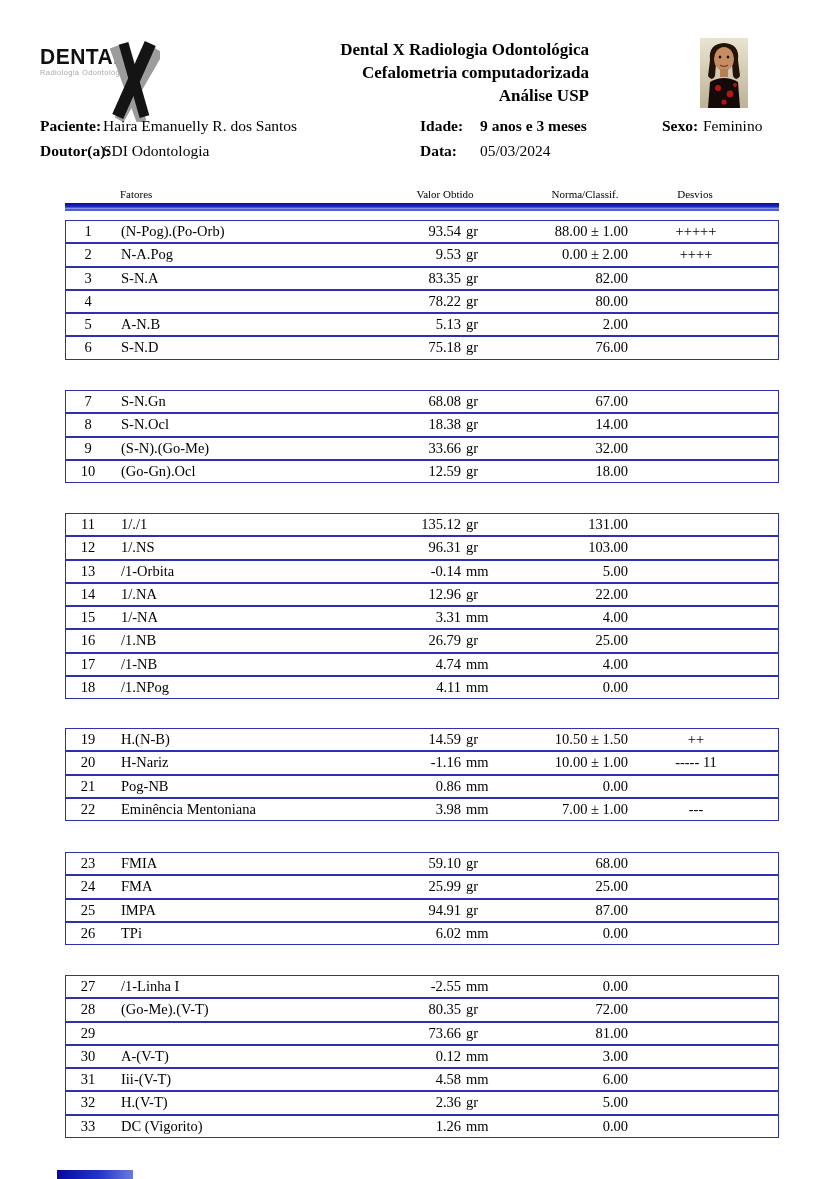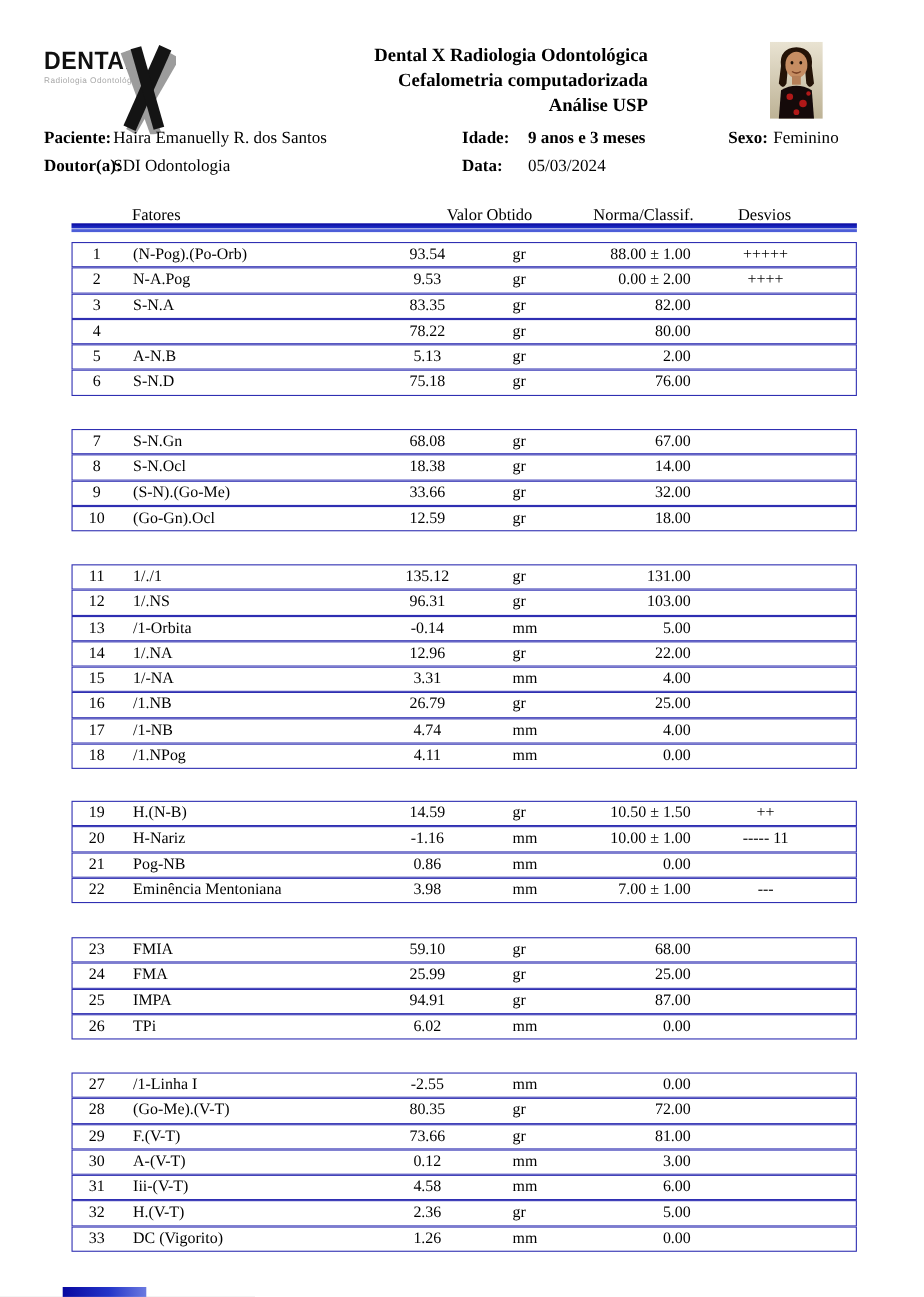--- a/index.html
+++ b/index.html
@@ -22,40 +22,40 @@
   .logo-x { position:absolute; left:68px; top:-6px; }
   .title-block { position:absolute; left:169px; top:38px; width:420px; text-align:right; }
   .title-line { font-weight:bold; font-size:17px; line-height:23px; }
   .photo { position:absolute; left:700px; top:38px; width:48px; height:70px; }
   .photo svg { display:block; }
   
   .info-label { position:absolute; font-weight:bold; font-size:15.5px; line-height:18px; white-space:pre; }
   .info-value { position:absolute; font-size:15.5px; line-height:18px; white-space:pre; }
   .r-right { text-align:left; }
   
-  .thead { position:absolute; left:65px; top:188px; width:714px; height:18px; font-size:15px; }
+  .thead { position:absolute; left:65px; top:188px; width:714px; height:18px; font-size:11px; }
   .thead span { position:absolute; top:0; white-space:pre; }
   .h-fatores { left:55px; }
   .h-valor   { left:300px; width:160px; text-align:center; }
   .h-norma   { left:440px; width:160px; text-align:center; }
   .h-desv    { left:570px; width:120px; text-align:center; }
   .blue-bar {
     position:absolute; left:65px; top:203px; width:714px; height:8px;
     background:linear-gradient(180deg,#0808a0 0%,#2334c8 55%,#fdfdfd 62%,#4d5ed8 72%,#4d5ed8 100%);
   }
   
   .tgroup { position:absolute; left:65px; width:714px; }
   .trow {
     position:relative; height:23.3px; box-sizing:border-box;
     border:1px solid #2f2fb2; background:#fff;
   }
   .cell { position:absolute; top:0; height:100%; line-height:21.5px; font-size:14.5px; white-space:pre; }
   .c-num   { left:0;     width:44px;  text-align:center; }
   .c-fator { left:55px;  width:200px; text-align:left; }
-  .c-valor { left:250px; width:145px; text-align:center; }
+  .c-valor { left:250px; width:145px; text-align:right; }
   .c-unit  { left:400px; width:45px;  text-align:left; }
   .c-norma { left:420px; width:142px; text-align:right; }
   .c-desv  { left:570px; width:120px; text-align:center; }
   
   .bottom-bar {
     position:absolute; left:57px; top:1170px; width:76px; height:9px;
     background:linear-gradient(90deg,#0808a0 0%,#2334c8 55%,#6b7ae0 100%);
   }
 </style>
 </head>
@@ -355,21 +355,20 @@
         <div class="trow">
           <span class="cell c-num">28</span>
           <span class="cell c-fator">(Go-Me).(V-T)</span>
           <span class="cell c-valor">80.35</span>
           <span class="cell c-unit">gr</span>
           <span class="cell c-norma">72.00</span>
           <span class="cell c-desv"></span>
         </div>
         <div class="trow">
           <span class="cell c-num">29</span>
-          <span class="cell c-fator">F.(V-T)</span>
           <span class="cell c-valor">73.66</span>
           <span class="cell c-unit">gr</span>
           <span class="cell c-norma">81.00</span>
           <span class="cell c-desv"></span>
         </div>
         <div class="trow">
           <span class="cell c-num">30</span>
           <span class="cell c-fator">A-(V-T)</span>
           <span class="cell c-valor">0.12</span>
           <span class="cell c-unit">mm</span>

